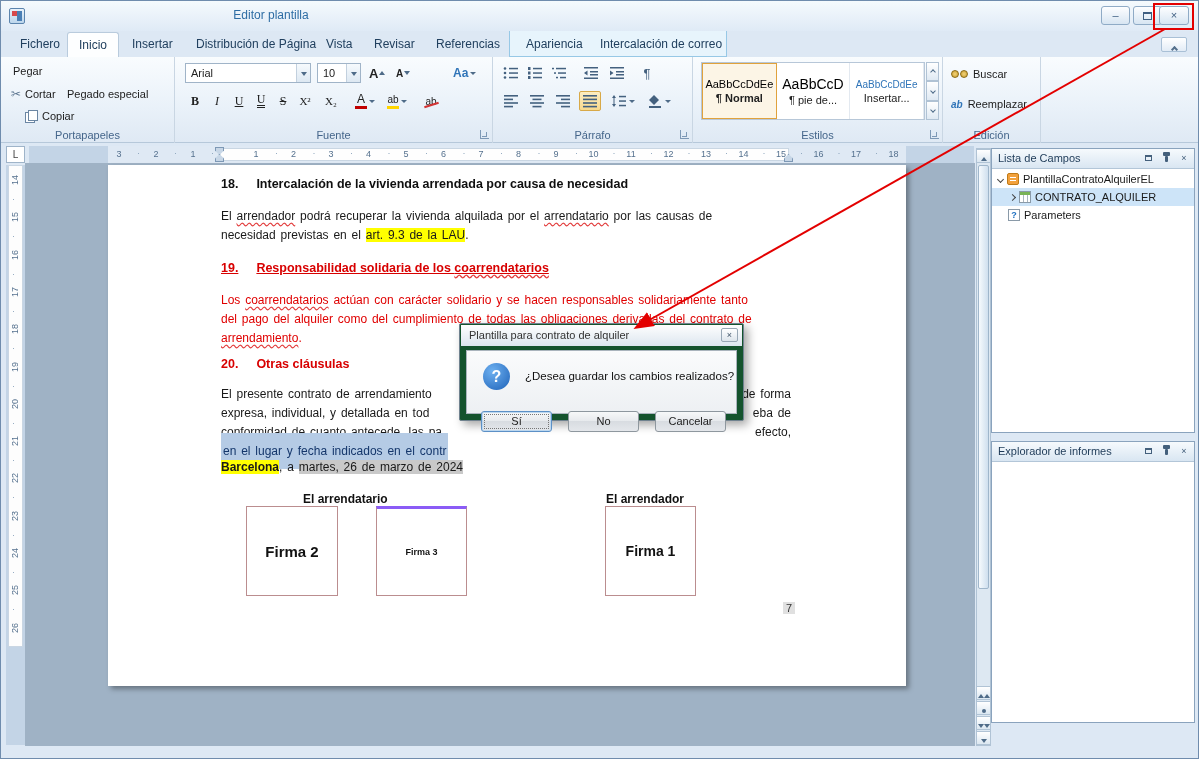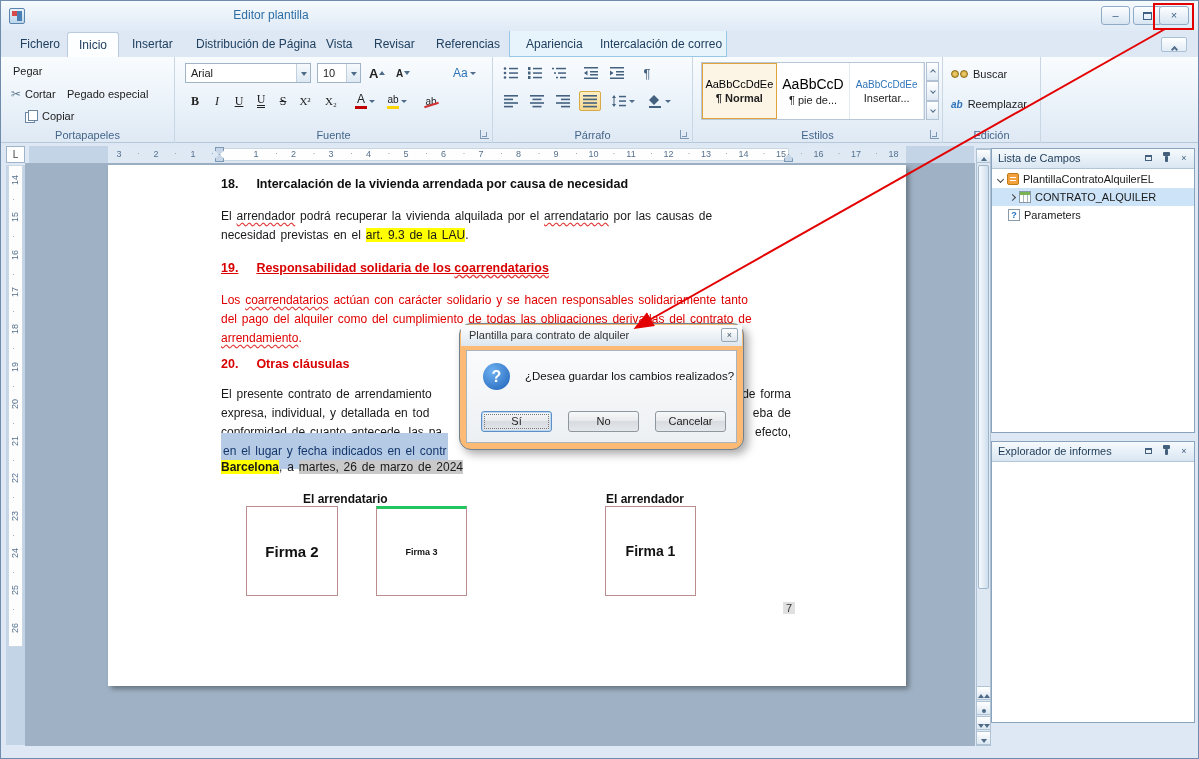--- a/index.html
+++ b/index.html
@@ -41,21 +41,21 @@
 .combo .arrow{position:absolute;right:0;top:0;bottom:0;width:14px;border-left:1px solid #c2d0de;background:linear-gradient(#f6fafd,#dde8f2)}
 .tri-down{position:absolute;left:4px;top:8px;width:0;height:0;border-left:3px solid transparent;border-right:3px solid transparent;border-top:4px solid #4e6b88}
 .tri-down-sm{width:0;height:0;border-left:3px solid transparent;border-right:3px solid transparent;border-top:3px solid #4e6b88;display:inline-block;margin-left:2px}
 .mini-up{width:0;height:0;border-left:3px solid transparent;border-right:3px solid transparent;border-bottom:4px solid #4e6b88;display:inline-block;margin-left:1px}
 .mini-down{width:0;height:0;border-left:3px solid transparent;border-right:3px solid transparent;border-top:4px solid #4e6b88;display:inline-block;margin-left:1px}
 .fbtn{position:absolute;height:20px;min-width:20px;display:flex;align-items:center;justify-content:center;font-size:12px;color:#222;border-radius:2px;padding:0 2px}
 .serif{font-family:"Liberation Serif",serif}
 .u1{text-decoration:underline}
 .u2{border-bottom:3px double #222;line-height:11px}
 .strike{text-decoration:line-through}
-.aa{color:#2f74b8;font-weight:normal}
+.aa{color:#2f74b8;font-weight:bold}
 .stack{display:inline-flex;flex-direction:column;align-items:center;line-height:11px}
 .cbar{width:12px;height:3px;display:block;margin-top:1px}
 .cbar.red{background:#c00000}
 .cbar.yellow{background:#ffd500}
 .redslash{position:relative}
 .redslash::after{content:"";position:absolute;left:-1px;top:8px;width:15px;height:2px;background:#d23434;transform:rotate(-18deg)}
 .active-tool{background:linear-gradient(#fdeec3,#f7d88c);border:1px solid #d8a948}
 .pic{width:16px;height:14px}
 .pic rect,.pic circle,.pic polygon{fill:#44617f}
 #gal{position:absolute;left:8px;top:5px;width:224px;height:58px;background:#fff;border:1px solid #b7c7d8;display:flex}
@@ -99,21 +99,21 @@
 .docline{line-height:19px;white-space:nowrap;font-size:12px;word-spacing:1.5px}
 .red{color:#e00000}
 .flexline{display:flex;justify-content:space-between}
 .wavy{text-decoration:underline wavy #e23b3b;text-decoration-skip-ink:none;text-underline-offset:2px}
 .sel-line{background:#b5cbe5;color:#14366b;padding:11px 2px}
 .hl-yellow{background:#ffff00}
 .b{font-weight:bold}
 .field-gray{background:#c9c9c9}
 .sigl{position:absolute;font-weight:bold;font-size:12px;color:#111;white-space:nowrap}
 .sigbox{position:absolute;border:1px solid #bb8d8f;display:flex;align-items:center;justify-content:center;font-weight:bold;color:#111;background:#fff}
-#sigbox2{border-top:3px solid #22c55e}
+#sigbox2{border-top:3px solid #8b5cf6}
 .pagenum{position:absolute;background:#e0e0e0;color:#333;font-size:11px;padding:0 3px}
 
 
 #vscroll{position:absolute;left:975px;top:147px;width:15px;height:598px;background:#dde8f2;border:1px solid #b0c3d5}
 .sbtn{position:absolute;left:0;width:13px;height:14px;background:linear-gradient(#fff,#dbe7f1);border-bottom:1px solid #b0c3d5;border-top:1px solid #b0c3d5;text-align:center;line-height:12px}
 .tri-u{width:0;height:0;border-left:3px solid transparent;border-right:3px solid transparent;border-bottom:4px solid #4e6b88;display:inline-block}
 .tri-d{width:0;height:0;border-left:3px solid transparent;border-right:3px solid transparent;border-top:4px solid #4e6b88;display:inline-block}
 #vthumb{position:absolute;left:1px;top:16px;width:11px;height:424px;background:linear-gradient(90deg,#f6fafd,#cfdfee);border:1px solid #9fb6cb;border-radius:2px}
 
 
@@ -134,21 +134,21 @@
 .chev.right{transform:rotate(-45deg)}
 .ticon{width:12px;height:12px;display:inline-block;position:relative;flex:none}
 .ticon.ds{background:#f2a13c;border:1px solid #c07a17;border-radius:2px}
 .ticon.ds::after{content:"";position:absolute;left:2px;top:3px;width:6px;height:1px;background:#fff;box-shadow:0 3px 0 #fff}
 .ticon.table{background:#fff;border:1px solid #8a9aa8}
 .ticon.table::before{content:"";position:absolute;left:0;top:0;right:0;height:3px;background:#79b356}
 .ticon.table::after{content:"";position:absolute;left:3px;top:3px;bottom:0;width:1px;background:#aab6c0;box-shadow:4px 0 0 #aab6c0}
 .ticon.param{background:#fff;border:1px solid #8a9aa8;color:#1d6fc0;font-size:9px;font-weight:bold;text-align:center;line-height:10px}
 
 
-#dlg{position:absolute;left:458px;top:322px;width:285px;height:127px;background:#fdba74;border:1px solid #70828f;box-shadow:4px 4px 10px rgba(0,0,0,.35);border-radius:12px;z-index:40}
+#dlg{position:absolute;left:458px;top:322px;width:285px;height:98px;background:#14532d;border:1px solid #70828f;box-shadow:4px 4px 10px rgba(0,0,0,.35);border-radius:2px;z-index:40}
 #dlg-title{position:absolute;left:1px;top:1px;right:1px;height:21px;background:linear-gradient(#fefefe,#dce6ef);font-size:11px;color:#333;line-height:21px;padding-left:8px}
 #dlg-close{position:absolute;right:5px;top:4px;width:17px;height:14px;border:1px solid #98a7b5;border-radius:2px;background:linear-gradient(#fff,#dde5ec);font-size:9px;line-height:12px;text-align:center;color:#42576b}
 #dlg-inner{position:absolute;left:6px;top:26px;right:6px;bottom:6px;border:1px solid #aab4bd;background:linear-gradient(#fafbfc,#edf0f3)}
 #dlg-icon{position:absolute;left:16px;top:12px;width:27px;height:27px;border-radius:50%;background:radial-gradient(circle at 35% 30%,#6db0f0,#1e62b8);color:#fff;font-weight:bold;font-size:16px;text-align:center;line-height:27px}
 #dlg-msg{position:absolute;left:58px;top:19px;font-size:11.5px;color:#101010;white-space:nowrap}
 .dbtn{position:absolute;top:60px;width:71px;height:21px;border:1px solid #8e979e;border-radius:3px;background:linear-gradient(#f7f8f9,#e6e9ec 50%,#d8dce1 50%,#e4e7eb);font-size:11px;color:#222;text-align:center;line-height:19px}
 #btn-si{left:14px;border-color:#5c90c6;box-shadow:0 0 0 1px #bcd7ef inset;outline:1px dotted #777;outline-offset:-4px}
 #btn-no{left:101px}
 #btn-cancel{left:188px}
 

